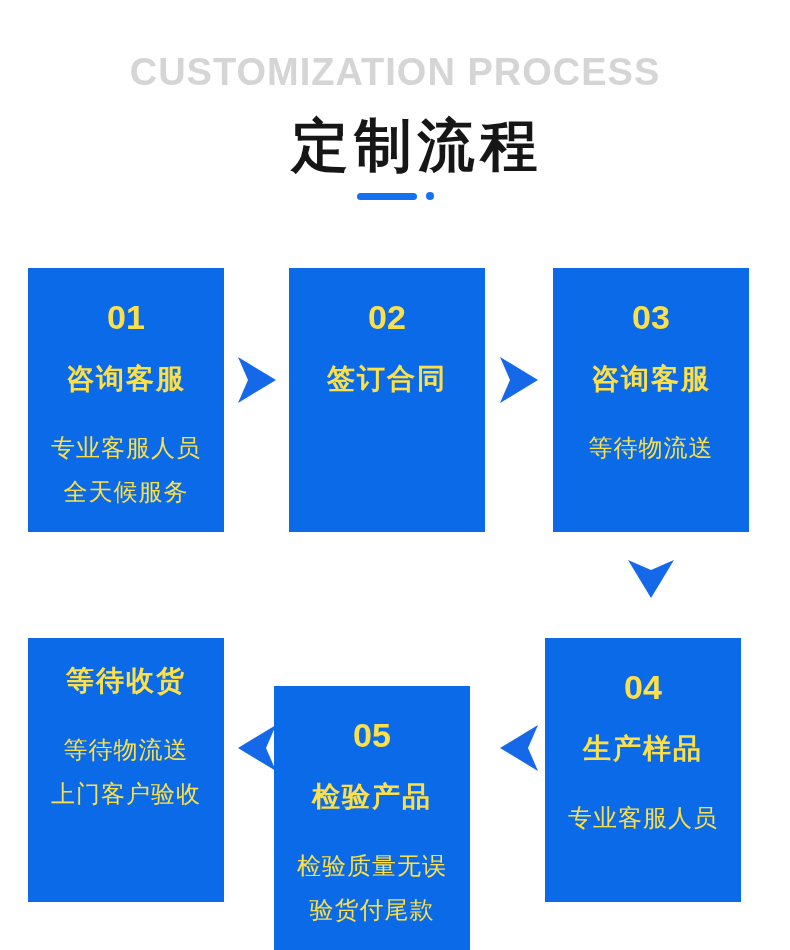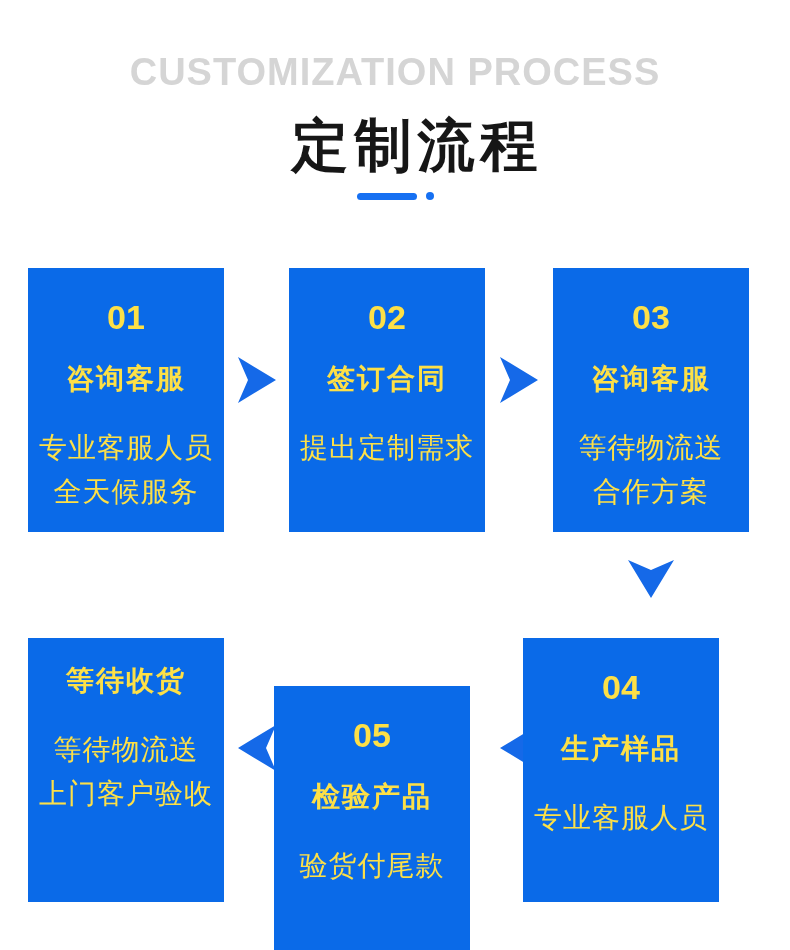--- a/index.html
+++ b/index.html
@@ -74,39 +74,39 @@
   .step-title {
     margin-top: 24px;
     font-size: 28px;
     line-height: 38px;
     font-weight: bold;
     letter-spacing: 2px;
     white-space: nowrap;
   }
   .step-lines {
     margin-top: 28px;
-    font-size: 28px;
+    font-size: 24px;
     line-height: 44px;
     letter-spacing: 1px;
     white-space: nowrap;
   }
   .arrow {
     position: absolute;
     color: var(--arrow-blue, #1569e8);
   }
   .arrow svg { display: block; width: 100%; height: 100%; }
   .arrow.right { width: 38px; height: 46px; }
   .arrow.left  { width: 38px; height: 46px; transform: scaleX(-1); }
   .arrow.down  { width: 46px; height: 38px; }
 
   
   .pos-box-1 { left: 28px;  top: 268px; }
   .pos-box-2 { left: 289px; top: 268px; }
   .pos-box-3 { left: 553px; top: 268px; }
-  .pos-box-4 { left: 523px; top: 638px; }
+  .pos-box-4 { left: 545px; top: 638px; }
   .pos-box-5 { left: 274px; top: 638px; margin-top: 48px; }
   .pos-box-6 { left: 28px;  top: 638px; }
   .pos-ar-1  { left: 238px; top: 357px; }
   .pos-ar-2  { left: 500px; top: 357px; }
   .pos-ar-d  { left: 628px; top: 560px; }
   .pos-ar-3  { left: 500px; top: 725px; }
   .pos-ar-4  { left: 238px; top: 725px; }
 </style>
 </head>
 <body>
@@ -133,36 +133,34 @@
   <div class="arrow right pos-ar-1">
     <svg viewBox="0 0 38 46" xmlns="http://www.w3.org/2000/svg">
         <polygon points="0,0 38,23 0,46 10,23" fill="currentColor"></polygon>
       </svg>
   </div>
 
   <div class="step-box pos-box-2">
     <div class="step-number">02</div>
     <div class="step-title">签订合同</div>
     <div class="step-lines">
-      <div>提出定制需求</div>
     </div>
   </div>
 
   <div class="arrow right pos-ar-2">
     <svg viewBox="0 0 38 46" xmlns="http://www.w3.org/2000/svg">
         <polygon points="0,0 38,23 0,46 10,23" fill="currentColor"></polygon>
       </svg>
   </div>
 
   <div class="step-box pos-box-3">
     <div class="step-number">03</div>
     <div class="step-title">咨询客服</div>
     <div class="step-lines">
       <div>等待物流送</div>
-      <div>合作方案</div>
     </div>
   </div>
 
   <div class="arrow down pos-ar-d">
     <svg viewBox="0 0 46 38" xmlns="http://www.w3.org/2000/svg">
         <polygon points="46,0 23,38 0,0 23,10" fill="currentColor"></polygon>
       </svg>
   </div>
 
   <div class="step-box pos-box-6">
@@ -176,20 +174,21 @@
   <div class="arrow left pos-ar-4">
     <svg viewBox="0 0 38 46" xmlns="http://www.w3.org/2000/svg">
         <polygon points="0,0 38,23 0,46 10,23" fill="currentColor"></polygon>
       </svg>
   </div>
 
   <div class="step-box pos-box-5">
     <div class="step-number">05</div>
     <div class="step-title">检验产品</div>
     <div class="step-lines">
+      <div>检验质量无误</div>
       <div>验货付尾款</div>
     </div>
   </div>
 
   <div class="arrow left pos-ar-3">
     <svg viewBox="0 0 38 46" xmlns="http://www.w3.org/2000/svg">
         <polygon points="0,0 38,23 0,46 10,23" fill="currentColor"></polygon>
       </svg>
   </div>
 

